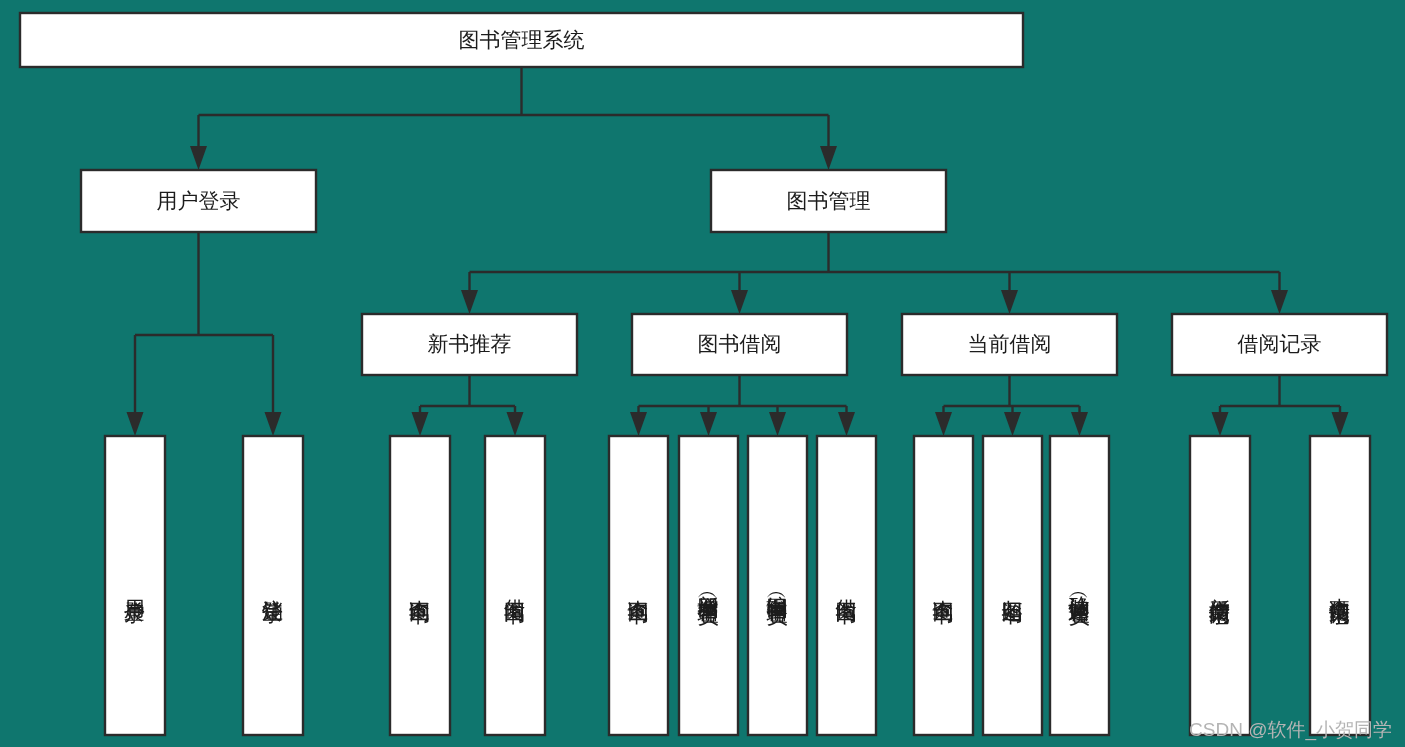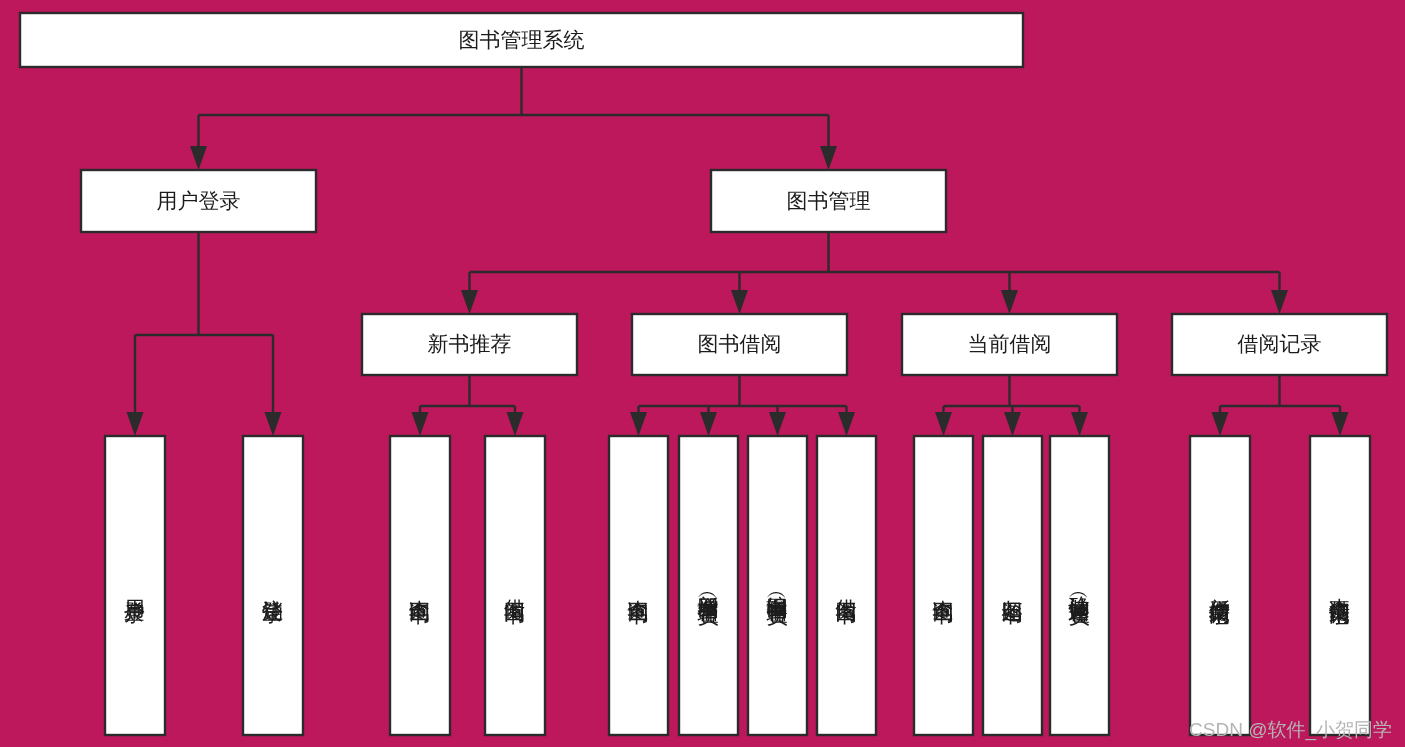--- a/index.html
+++ b/index.html
@@ -10,21 +10,21 @@
   body {
     width: 1405px;
     height: 747px;
     font-family: "Liberation Sans", "DejaVu Sans", sans-serif;
     overflow: hidden;
   }
   #diagram-root {
     position: relative;
     width: 1405px;
     height: 747px;
-    background: #be185d;
+    background: #0f766e;
   }
   svg.diagram-canvas {
     position: absolute;
     left: 0;
     top: 0;
     width: 1405px;
     height: 747px;
     display: block;
   }
   .node-box {

